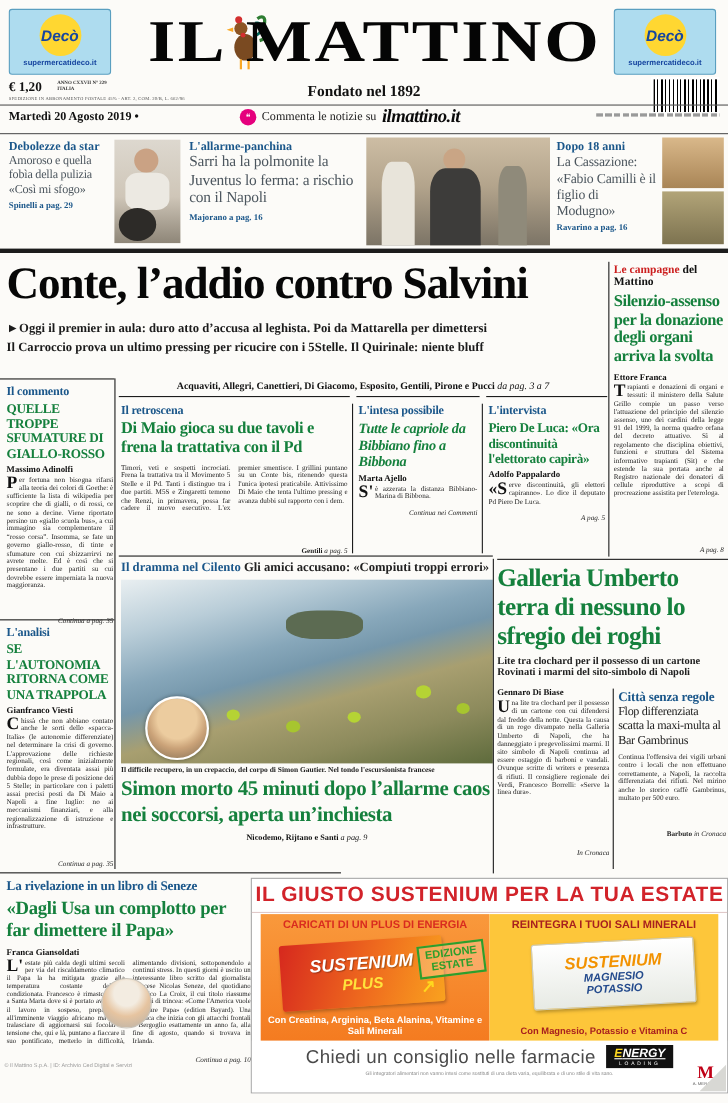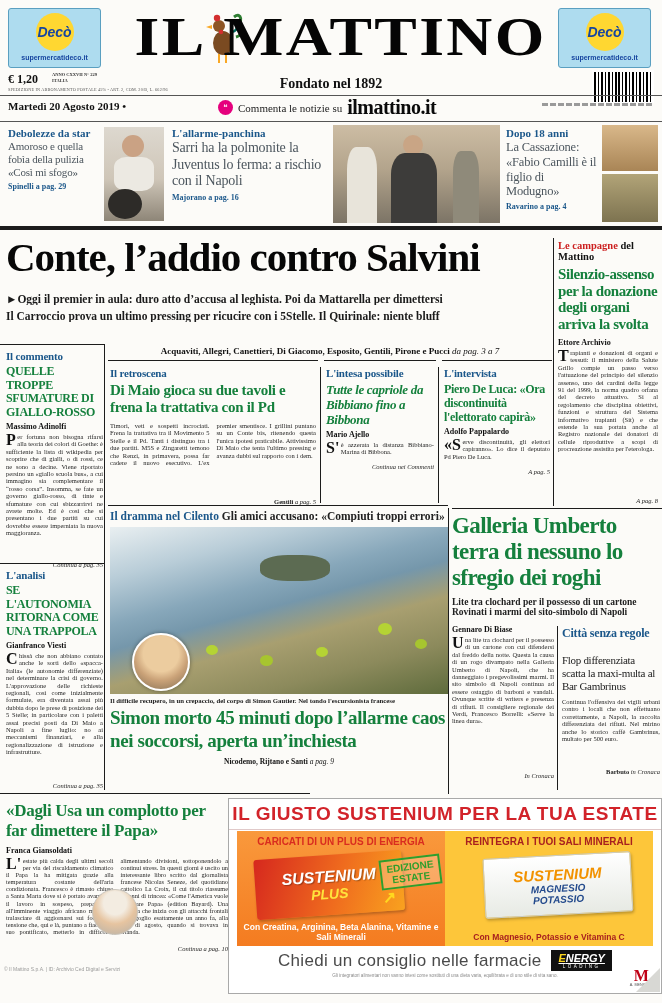--- a/index.html
+++ b/index.html
@@ -27,21 +27,21 @@
   .masthead-title .word { font-size:54px; font-weight:bold; color:#050505; letter-spacing:2px; transform:scaleX(1.18); transform-origin:center; white-space:nowrap; }
   .founded { position:absolute; left:231px; top:76px; width:200px; text-align:center; font-weight:bold; font-size:14px; color:#111; }
   .price { position:absolute; left:8px; top:72px; font-weight:bold; font-size:12px; color:#111; }
   .edition { position:absolute; left:52px; top:72px; font-size:4.5px; color:#333; line-height:5.5px; font-weight:bold; }
   .microprint { position:absolute; left:8px; top:87px; width:180px; font-size:4.2px; color:#555; letter-spacing:0.2px; }
   .barcode { position:absolute; left:592px; top:70px; width:62px; height:34px; background:repeating-linear-gradient(90deg,#000 0 1.5px,#fff 1.5px 3.5px,#000 3.5px 4.5px,#fff 4.5px 7px); border:2px solid #fff; }
   .dateline { position:absolute; left:8px; top:100px; font-weight:bold; font-size:11px; color:#111; }
   .commenta { position:absolute; left:218px; top:96px; display:flex; align-items:center; gap:5px; }
   .commenta .icon { width:15px; height:15px; border-radius:50%; background:#e5007d; color:#fff; font-size:8px; display:flex; align-items:center; justify-content:center; }
   .commenta .txt { font-size:11px; color:#222; }
-  .commenta .site { font-size:20px; font-weight:bold; color:#0a0a0a; letter-spacing:-0.5px; }
+  .commenta .site { font-size:17px; font-weight:bold; font-style:italic; color:#0a0a0a; letter-spacing:-0.5px; }
   .right-micro { position:absolute; left:542px; top:103px; width:112px; height:3px;
     background:repeating-linear-gradient(90deg,#9a9a9a 0 6px,#fcfbf8 6px 8px); }
 
   
   .teaser-kicker { color:#1b578a; font-weight:bold; font-size:11px; }
   .teaser-head { color:#4c565e; font-size:14px; line-height:1.18; letter-spacing:-0.2px; margin-top:1px; }
   .teaser-sig { color:#1b578a; font-weight:bold; font-size:8px; margin-top:3px; }
   .photo { position:absolute; }
 
   
@@ -172,21 +172,21 @@
   <div class="photo ph-grad2" style="left:333px; top:125px; width:167px; height:98px;">
     <div class="blob" style="left:70px; top:10px; width:20px; height:20px; background:#c9a585;"></div>
     <div class="blob" style="left:58px; top:28px; width:46px; height:70px; background:#3d3c3a; border-radius:30% 30% 0 0;"></div>
     <div class="blob" style="left:14px; top:22px; width:30px; height:76px; background:#e8e4da; border-radius:30% 30% 0 0;"></div>
     <div class="blob" style="left:120px; top:26px; width:26px; height:72px; background:#8f8option57a; border-radius:30% 30% 0 0; background:#8f8a7a;"></div>
   </div>
 
   <div class="abs" style="left:506px; top:127px; width:92px;">
     <div class="teaser-kicker">Dopo 18 anni</div>
     <div class="teaser-head" style="font-size:12.5px;">La Cassazione: «Fabio Camilli è il figlio di Modugno»</div>
-    <div class="teaser-sig">Ravarino a pag. 4</div>
+    <div class="teaser-sig">Ravarino a pag. 16</div>
   </div>
   <div class="photo sepia1" style="left:602px; top:125px; width:56px; height:46px;"></div>
   <div class="photo sepia2" style="left:602px; top:174px; width:56px; height:48px;"></div>
 
   <div class="rule-h" style="left:0; top:226px; width:662px; height:4px;"></div>
 
   <h1 class="main-headline">Conte, l’addio contro Salvini</h1>
   <div class="deck" style="top:293px;">►Oggi il premier in aula: duro atto d’accusa al leghista. Poi da Mattarella per dimettersi</div>
   <div class="deck" style="top:310px;">Il Carroccio prova un ultimo pressing per ricucire con i 5Stelle. Il Quirinale: niente bluff</div>
   <div class="authors">
@@ -219,40 +219,40 @@
     <div class="kicker">Il retroscena</div>
     <div class="headline" style="font-size:15px; line-height:17px; margin-top:3px;">Di Maio gioca su due tavoli e frena la trattativa con il Pd</div>
     <div class="body-text" style="height:76px; margin-top:6px; column-count:2; column-gap:7px;">Timori, veti e sospetti incrociati. Frena la trattativa tra il Movimento 5 Stelle e il Pd. Tanti i distinguo tra i due partiti. M5S e Zingaretti temono che Renzi, in primavera, possa far cadere il nuovo esecutivo. L'ex premier smentisce. I grillini puntano su un Conte bis, ritenendo questa l'unica ipotesi praticabile. Attivissimo Di Maio che tenta l'ultimo pressing e avanza dubbi sul rapporto con i dem.</div>
     <div class="cont"><b style="font-style:normal;">Gentili</b><span> a pag. 5</span></div>
   </div>
   <div class="rule-v" style="left:320px; top:367px; height:136px;"></div>
 
   <div class="abs" style="left:326px; top:367px; width:108px;">
     <div class="kicker">L'intesa possibile</div>
     <div class="headline" style="font-size:13px; line-height:15px; margin-top:3px;font-style:italic;">Tutte le capriole da Bibbiano fino a Bibbona</div>
-    <div class="byline">Mario Ajello</div>
+    <div class="byline">Marta Ajello</div>
     <div class="body-text dropcap" style="height:22px;">S'è azzerata la distanza Bibbiano-Marina di Bibbona.</div>
     <div class="cont">Continua nei Commenti</div>
   </div>
   <div class="rule-v" style="left:438px; top:367px; height:136px;"></div>
 
   <div class="abs" style="left:444px; top:367px; width:106px;">
     <div class="kicker">L'intervista</div>
     <div class="headline" style="font-size:12px; line-height:14px; margin-top:3px;">Piero De Luca: «Ora discontinuità l'elettorato capirà»</div>
     <div class="byline">Adolfo Pappalardo</div>
     <div class="body-text dropcap" style="height:30px;">«Serve discontinuità, gli elettori capiranno». Lo dice il deputato Pd Piero De Luca.</div>
     <div class="cont">A pag. 5</div>
   </div>
 
   <div class="abs" style="left:558px; top:240px; width:100px;">
     <div style="font-size:10.5px; font-weight:bold;">
       <span style="color:#cc1f1f;">Le campagne</span><span style="color:#111;"> del Mattino</span>
     </div>
     <div class="headline" style="font-size:15px; line-height:16.5px; margin-top:4px; letter-spacing:-0.4px;">Silenzio-assenso per la donazione degli organi arriva la svolta</div>
-    <div class="byline" style="margin-top:6px;">Ettore Archivio</div>
+    <div class="byline" style="margin-top:6px;">Ettore Franca</div>
     <div class="body-text dropcap" style="height:148px; margin-top:2px;">Trapianti e donazioni di organi e tessuti: il ministero della Salute Grillo compie un passo verso l'attuazione del principio del silenzio assenso, uno dei cardini della legge 91 del 1999, la norma quadro orfana del decreto attuativo. Sì al regolamento che disciplina obiettivi, funzioni e struttura del Sistema informativo trapianti (Sit) e che estende la sua portata anche al Registro nazionale dei donatori di cellule riproduttive a scopi di procreazione assistita per l'eterologa.</div>
     <div class="cont">A pag. 8</div>
   </div>
 
   <div class="rule-h" style="left:108px; top:505px; width:340px;"></div>
   <div class="abs" style="left:110px; top:510px; width:338px; font-size:11.5px; font-weight:bold; white-space:nowrap; overflow:hidden;">
     <span style="color:#1b578a;">Il dramma nel Cilento</span><span style="color:#222;"> Gli amici accusano: «Compiuti troppi errori»</span>
   </div>
   <div class="photo cilento-ph" style="left:110px; top:527px; width:338px; height:167px;">
     <div class="blob" style="left:150px; top:28px; width:70px; height:26px; background:#5c6b52; border-radius:40%;"></div>
@@ -279,27 +279,28 @@
     <div style="font-weight:bold; font-size:9.5px; color:#222; white-space:nowrap; overflow:hidden;">Rovinati i marmi del sito-simbolo di Napoli</div>
   </div>
   <div class="abs" style="left:452px; top:622px; width:102px;">
     <div class="byline">Gennaro Di Biase</div>
     <div class="body-text dropcap" style="height:136px;">Una lite tra clochard per il possesso di un cartone con cui difendersi dal freddo della notte. Questa la causa di un rogo divampato nella Galleria Umberto di Napoli, che ha danneggiato i pregevolissimi marmi. Il sito simbolo di Napoli continua ad essere ostaggio di barboni e vandali. Ovunque scritte di writers e presenza di rifiuti. Il consigliere regionale dei Verdi, Francesco Borrelli: «Serve la linea dura».</div>
     <div class="cont">In Cronaca</div>
   </div>
   <div class="rule-v" style="left:557px; top:626px; height:164px;"></div>
   <div class="abs" style="left:562px; top:626px; width:98px;">
     <div class="kicker" style="font-size:12px;">Città senza regole</div>
-    <div class="headline" style="font-size:11px; line-height:13px; font-weight:normal; color:#222; margin-top:13px;">Flop differenziata scatta la maxi-multa al Bar Gambrinus</div>
+    <div class="headline" style="font-size:11px; line-height:13px; font-weight:normal; color:#222; margin-top:0;">Flop differenziata scatta la maxi-multa al Bar Gambrinus</div>
     <div class="body-text" style="height:70px; margin-top:5px;">Continua l'offensiva dei vigili urbani contro i locali che non effettuano correttamente, a Napoli, la raccolta differenziata dei rifiuti. Nel mirino anche lo storico caffè Gambrinus, multato per 500 euro.</div>
     <div class="cont"><b style="font-style:normal;">Barbuto</b><span> in Cronaca</span></div>
   </div>
 
   <div class="rule-h" style="left:0; top:793px; width:310px;"></div>
   <div class="abs" style="left:6px; top:798px; width:222px;">
+    <div class="kicker" style="font-size:12px;">La rivelazione in un libro di Seneze</div>
     <div class="headline" style="font-size:17px; line-height:20px; margin-top:3px;">«Dagli Usa un complotto per far dimettere il Papa»</div>
     <div class="byline" style="margin-top:5px;">Franca Giansoldati</div>
     <div class="body-text dropcap" style="height:88px; column-count:2; column-gap:7px; font-size:6.3px; line-height:7.1px;">L'estate più calda degli ultimi secoli per via del riscaldamento climatico il Papa la ha mitigata grazie alla temperatura costante dell'aria condizionata. Francesco è rimasto chiuso a Santa Marta dove si è portato avanti con il lavoro in sospeso, preparandosi all'imminente viaggio africano ma senza tralasciare di aggiornarsi sui focolai di tensione che, qui e là, puntano a fiaccare il suo pontificato, metterlo in difficoltà, alimentando divisioni, sottoponendolo a continui stress. In questi giorni è uscito un interessante libro scritto dal giornalista francese Nicolas Seneze, del quotidiano cattolico La Croix, il cui titolo riassume tre anni di trincea: «Come l'America vuole cambiare Papa» (edition Bayard). Una cronaca che inizia con gli attacchi frontali a Bergoglio esattamente un anno fa, alla fine di agosto, quando si trovava in Irlanda.</div>
     <div class="cont">Continua a pag. 10</div>
   </div>
   <div class="pope"></div>
   <div class="copyright">© Il Mattino S.p.A. | ID: Archivio Ced Digital e Servizi</div>
 
   <div class="ad">
     <div class="ad-banner">

